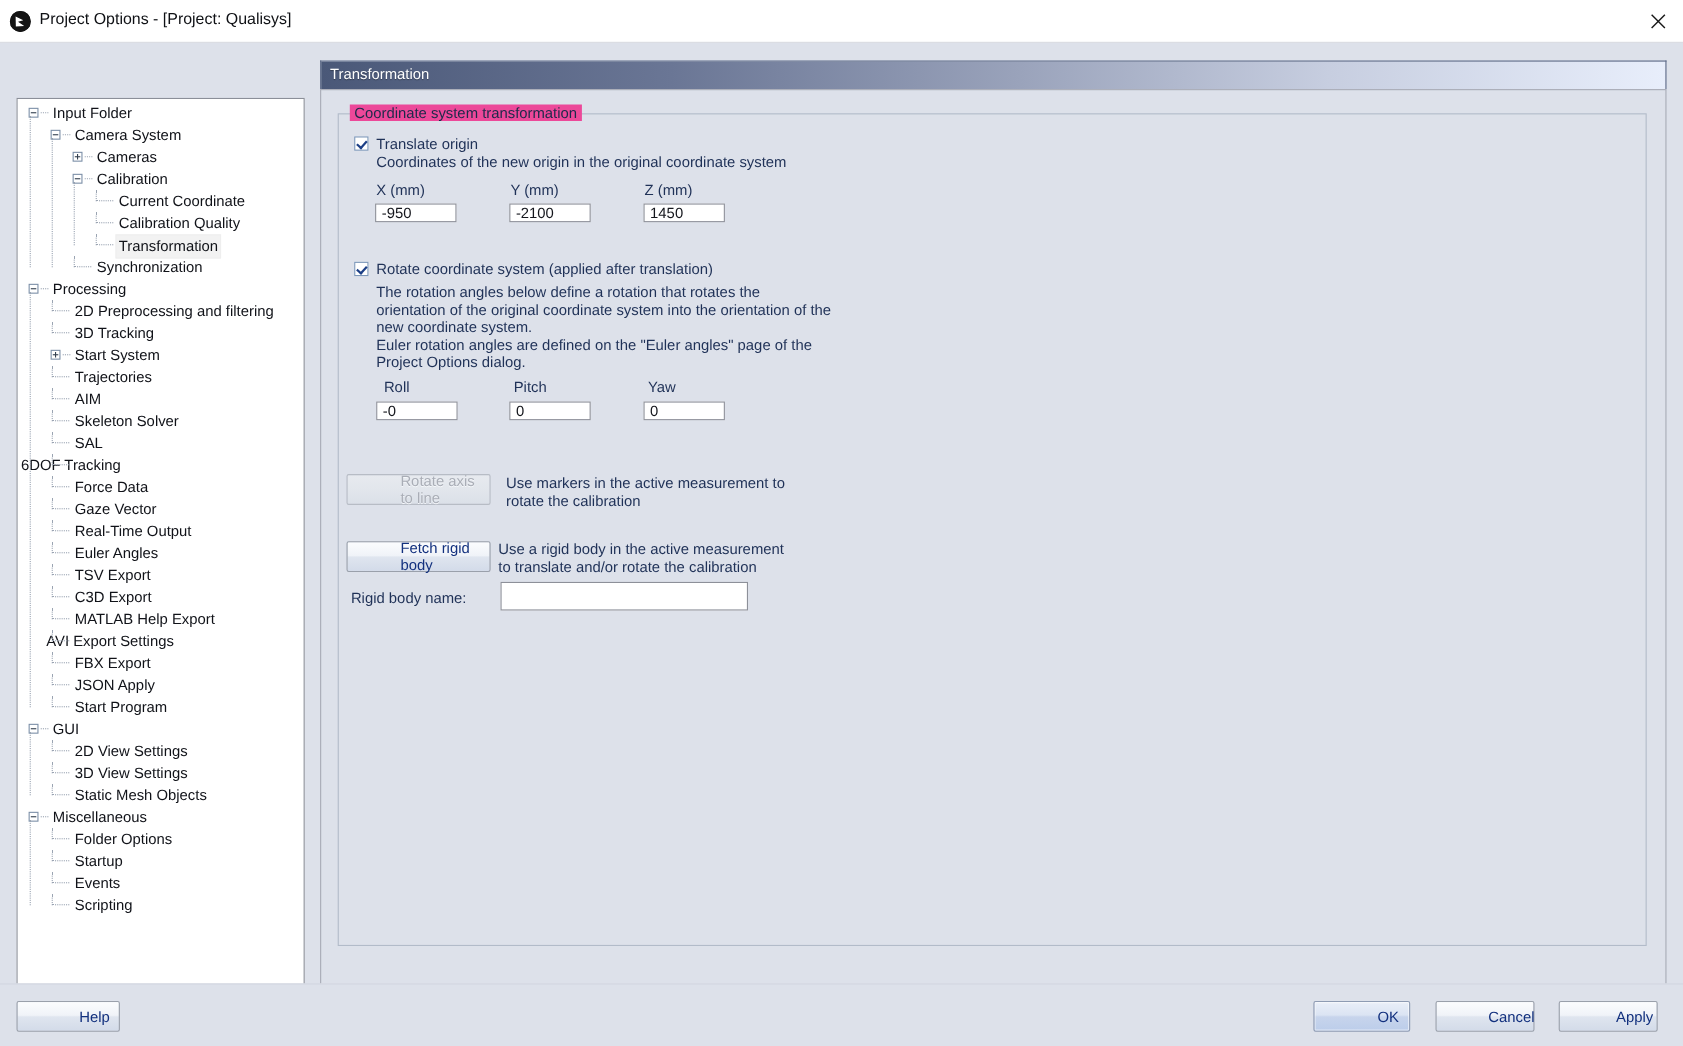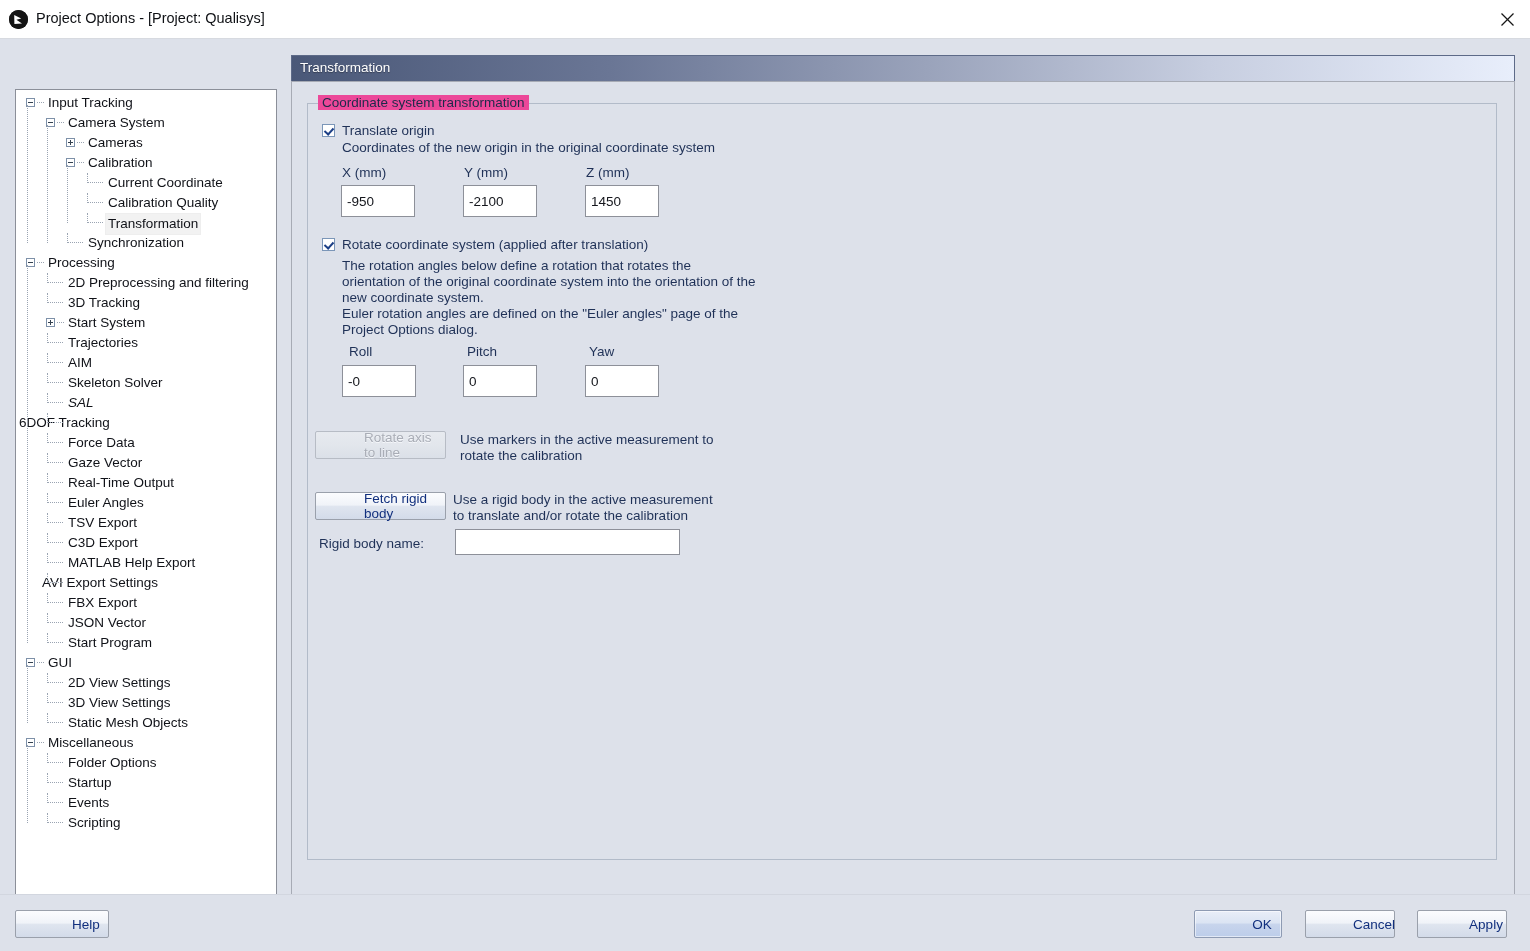--- a/index.html
+++ b/index.html
@@ -218,21 +218,21 @@
   
   .txt {
     position: absolute;
     background: #ffffff;
     border: 1px solid #8d9099;
     box-sizing: border-box;
     font-family: "Liberation Sans", sans-serif;
     font-size: 13.5px;
     color: #14161c;
     padding: 0 5px;
-    height: 32px;
+    height: 17px;
     line-height: 22px;
     outline: none;
   }
 
   
   .btn {
     position: absolute;
     box-sizing: border-box;
     border: 1px solid #9aa0ab;
     border-radius: 2px;
@@ -285,47 +285,47 @@
       <line x1="1.5" y1="1.5" x2="13.5" y2="13.5" stroke="#171717" stroke-width="1.3"></line>
       <line x1="13.5" y1="1.5" x2="1.5" y2="13.5" stroke="#171717" stroke-width="1.3"></line>
     </svg>
   </div>
 </div>
 
 <div id="content">
 
   <div id="tree-panel">
     <div class="tree-list" id="tree-list">
-        <div class="tree-row"><span class="toggle" style="left: 10px;"></span><span class="tdot" style="left: 21px; width: 7px;"></span><span class="tlabel" style="margin-left: 29px;">Input Tracking</span></div>
+        <div class="tree-row"><span class="toggle" style="left: 10px;"></span><span class="tdot" style="left: 21px; width: 7px;"></span><span class="tlabel" style="margin-left: 29px;">Input Folder</span></div>
         <div class="tree-row"><span class="toggle" style="left: 30px;"></span><span class="tdot" style="left: 41px; width: 7px;"></span><span class="tlabel" style="margin-left: 49px;">Camera System</span></div>
         <div class="tree-row"><span class="toggle plus" style="left: 50px;"></span><span class="tdot" style="left: 61px; width: 7px;"></span><span class="tlabel" style="margin-left: 69px;">Cameras</span></div>
         <div class="tree-row"><span class="toggle" style="left: 50px;"></span><span class="tdot" style="left: 61px; width: 7px;"></span><span class="tlabel" style="margin-left: 69px;">Calibration</span></div>
         <div class="tree-row"><span class="tdot" style="left: 71px; width: 16px;"></span><span class="vline" style="left: 71px; top: 0px; height: 10px;"></span><span class="tlabel" style="margin-left: 89px;">Current Coordinate</span></div>
         <div class="tree-row"><span class="tdot" style="left: 71px; width: 16px;"></span><span class="vline" style="left: 71px; top: 0px; height: 10px;"></span><span class="tlabel" style="margin-left: 89px;">Calibration Quality</span></div>
         <div class="tree-row selected"><span class="tdot" style="left: 71px; width: 16px;"></span><span class="vline" style="left: 71px; top: 0px; height: 10px;"></span><span class="tlabel" style="margin-left: 89px;">Transformation</span></div>
         <div class="tree-row"><span class="tdot" style="left: 51px; width: 16px;"></span><span class="vline" style="left: 51px; top: 0px; height: 10px;"></span><span class="tlabel" style="margin-left: 69px;">Synchronization</span></div>
         <div class="tree-row"><span class="toggle" style="left: 10px;"></span><span class="tdot" style="left: 21px; width: 7px;"></span><span class="tlabel" style="margin-left: 29px;">Processing</span></div>
         <div class="tree-row"><span class="tdot" style="left: 31px; width: 16px;"></span><span class="vline" style="left: 31px; top: 0px; height: 10px;"></span><span class="tlabel" style="margin-left: 49px;">2D Preprocessing and filtering</span></div>
         <div class="tree-row"><span class="tdot" style="left: 31px; width: 16px;"></span><span class="vline" style="left: 31px; top: 0px; height: 10px;"></span><span class="tlabel" style="margin-left: 49px;">3D Tracking</span></div>
         <div class="tree-row"><span class="toggle plus" style="left: 30px;"></span><span class="tdot" style="left: 41px; width: 7px;"></span><span class="tlabel" style="margin-left: 49px;">Start System</span></div>
         <div class="tree-row"><span class="tdot" style="left: 31px; width: 16px;"></span><span class="vline" style="left: 31px; top: 0px; height: 10px;"></span><span class="tlabel" style="margin-left: 49px;">Trajectories</span></div>
         <div class="tree-row"><span class="tdot" style="left: 31px; width: 16px;"></span><span class="vline" style="left: 31px; top: 0px; height: 10px;"></span><span class="tlabel" style="margin-left: 49px;">AIM</span></div>
         <div class="tree-row"><span class="tdot" style="left: 31px; width: 16px;"></span><span class="vline" style="left: 31px; top: 0px; height: 10px;"></span><span class="tlabel" style="margin-left: 49px;">Skeleton Solver</span></div>
-        <div class="tree-row"><span class="tdot" style="left: 31px; width: 16px;"></span><span class="vline" style="left: 31px; top: 0px; height: 10px;"></span><span class="tlabel" style="margin-left: 49px; font-style: italic;">SAL</span></div>
+        <div class="tree-row"><span class="tdot" style="left: 31px; width: 16px;"></span><span class="vline" style="left: 31px; top: 0px; height: 10px;"></span><span class="tlabel" style="margin-left: 49px;">SAL</span></div>
         <div class="tree-row"><span class="tdot" style="left: 31px; width: 16px;"></span><span class="vline" style="left: 31px; top: 0px; height: 10px;"></span><span class="tlabel" style="">6DOF Tracking</span></div>
         <div class="tree-row"><span class="tdot" style="left: 31px; width: 16px;"></span><span class="vline" style="left: 31px; top: 0px; height: 10px;"></span><span class="tlabel" style="margin-left: 49px;">Force Data</span></div>
         <div class="tree-row"><span class="tdot" style="left: 31px; width: 16px;"></span><span class="vline" style="left: 31px; top: 0px; height: 10px;"></span><span class="tlabel" style="margin-left: 49px;">Gaze Vector</span></div>
         <div class="tree-row"><span class="tdot" style="left: 31px; width: 16px;"></span><span class="vline" style="left: 31px; top: 0px; height: 10px;"></span><span class="tlabel" style="margin-left: 49px;">Real-Time Output</span></div>
         <div class="tree-row"><span class="tdot" style="left: 31px; width: 16px;"></span><span class="vline" style="left: 31px; top: 0px; height: 10px;"></span><span class="tlabel" style="margin-left: 49px;">Euler Angles</span></div>
         <div class="tree-row"><span class="tdot" style="left: 31px; width: 16px;"></span><span class="vline" style="left: 31px; top: 0px; height: 10px;"></span><span class="tlabel" style="margin-left: 49px;">TSV Export</span></div>
         <div class="tree-row"><span class="tdot" style="left: 31px; width: 16px;"></span><span class="vline" style="left: 31px; top: 0px; height: 10px;"></span><span class="tlabel" style="margin-left: 49px;">C3D Export</span></div>
         <div class="tree-row"><span class="tdot" style="left: 31px; width: 16px;"></span><span class="vline" style="left: 31px; top: 0px; height: 10px;"></span><span class="tlabel" style="margin-left: 49px;">MATLAB Help Export</span></div>
         <div class="tree-row"><span class="tdot" style="left: 31px; width: 16px;"></span><span class="vline" style="left: 31px; top: 0px; height: 10px;"></span><span class="tlabel" style="margin-left: 23px;">AVI Export Settings</span></div>
         <div class="tree-row"><span class="tdot" style="left: 31px; width: 16px;"></span><span class="vline" style="left: 31px; top: 0px; height: 10px;"></span><span class="tlabel" style="margin-left: 49px;">FBX Export</span></div>
-        <div class="tree-row"><span class="tdot" style="left: 31px; width: 16px;"></span><span class="vline" style="left: 31px; top: 0px; height: 10px;"></span><span class="tlabel" style="margin-left: 49px;">JSON Vector</span></div>
+        <div class="tree-row"><span class="tdot" style="left: 31px; width: 16px;"></span><span class="vline" style="left: 31px; top: 0px; height: 10px;"></span><span class="tlabel" style="margin-left: 49px;">JSON Apply</span></div>
         <div class="tree-row"><span class="tdot" style="left: 31px; width: 16px;"></span><span class="vline" style="left: 31px; top: 0px; height: 10px;"></span><span class="tlabel" style="margin-left: 49px;">Start Program</span></div>
         <div class="tree-row"><span class="toggle" style="left: 10px;"></span><span class="tdot" style="left: 21px; width: 7px;"></span><span class="tlabel" style="margin-left: 29px;">GUI</span></div>
         <div class="tree-row"><span class="tdot" style="left: 31px; width: 16px;"></span><span class="vline" style="left: 31px; top: 0px; height: 10px;"></span><span class="tlabel" style="margin-left: 49px;">2D View Settings</span></div>
         <div class="tree-row"><span class="tdot" style="left: 31px; width: 16px;"></span><span class="vline" style="left: 31px; top: 0px; height: 10px;"></span><span class="tlabel" style="margin-left: 49px;">3D View Settings</span></div>
         <div class="tree-row"><span class="tdot" style="left: 31px; width: 16px;"></span><span class="vline" style="left: 31px; top: 0px; height: 10px;"></span><span class="tlabel" style="margin-left: 49px;">Static Mesh Objects</span></div>
         <div class="tree-row"><span class="toggle" style="left: 10px;"></span><span class="tdot" style="left: 21px; width: 7px;"></span><span class="tlabel" style="margin-left: 29px;">Miscellaneous</span></div>
         <div class="tree-row"><span class="tdot" style="left: 31px; width: 16px;"></span><span class="vline" style="left: 31px; top: 0px; height: 10px;"></span><span class="tlabel" style="margin-left: 49px;">Folder Options</span></div>
         <div class="tree-row"><span class="tdot" style="left: 31px; width: 16px;"></span><span class="vline" style="left: 31px; top: 0px; height: 10px;"></span><span class="tlabel" style="margin-left: 49px;">Startup</span></div>
         <div class="tree-row"><span class="tdot" style="left: 31px; width: 16px;"></span><span class="vline" style="left: 31px; top: 0px; height: 10px;"></span><span class="tlabel" style="margin-left: 49px;">Events</span></div>
         <div class="tree-row"><span class="tdot" style="left: 31px; width: 16px;"></span><span class="vline" style="left: 31px; top: 0px; height: 10px;"></span><span class="tlabel" style="margin-left: 49px;">Scripting</span></div>

